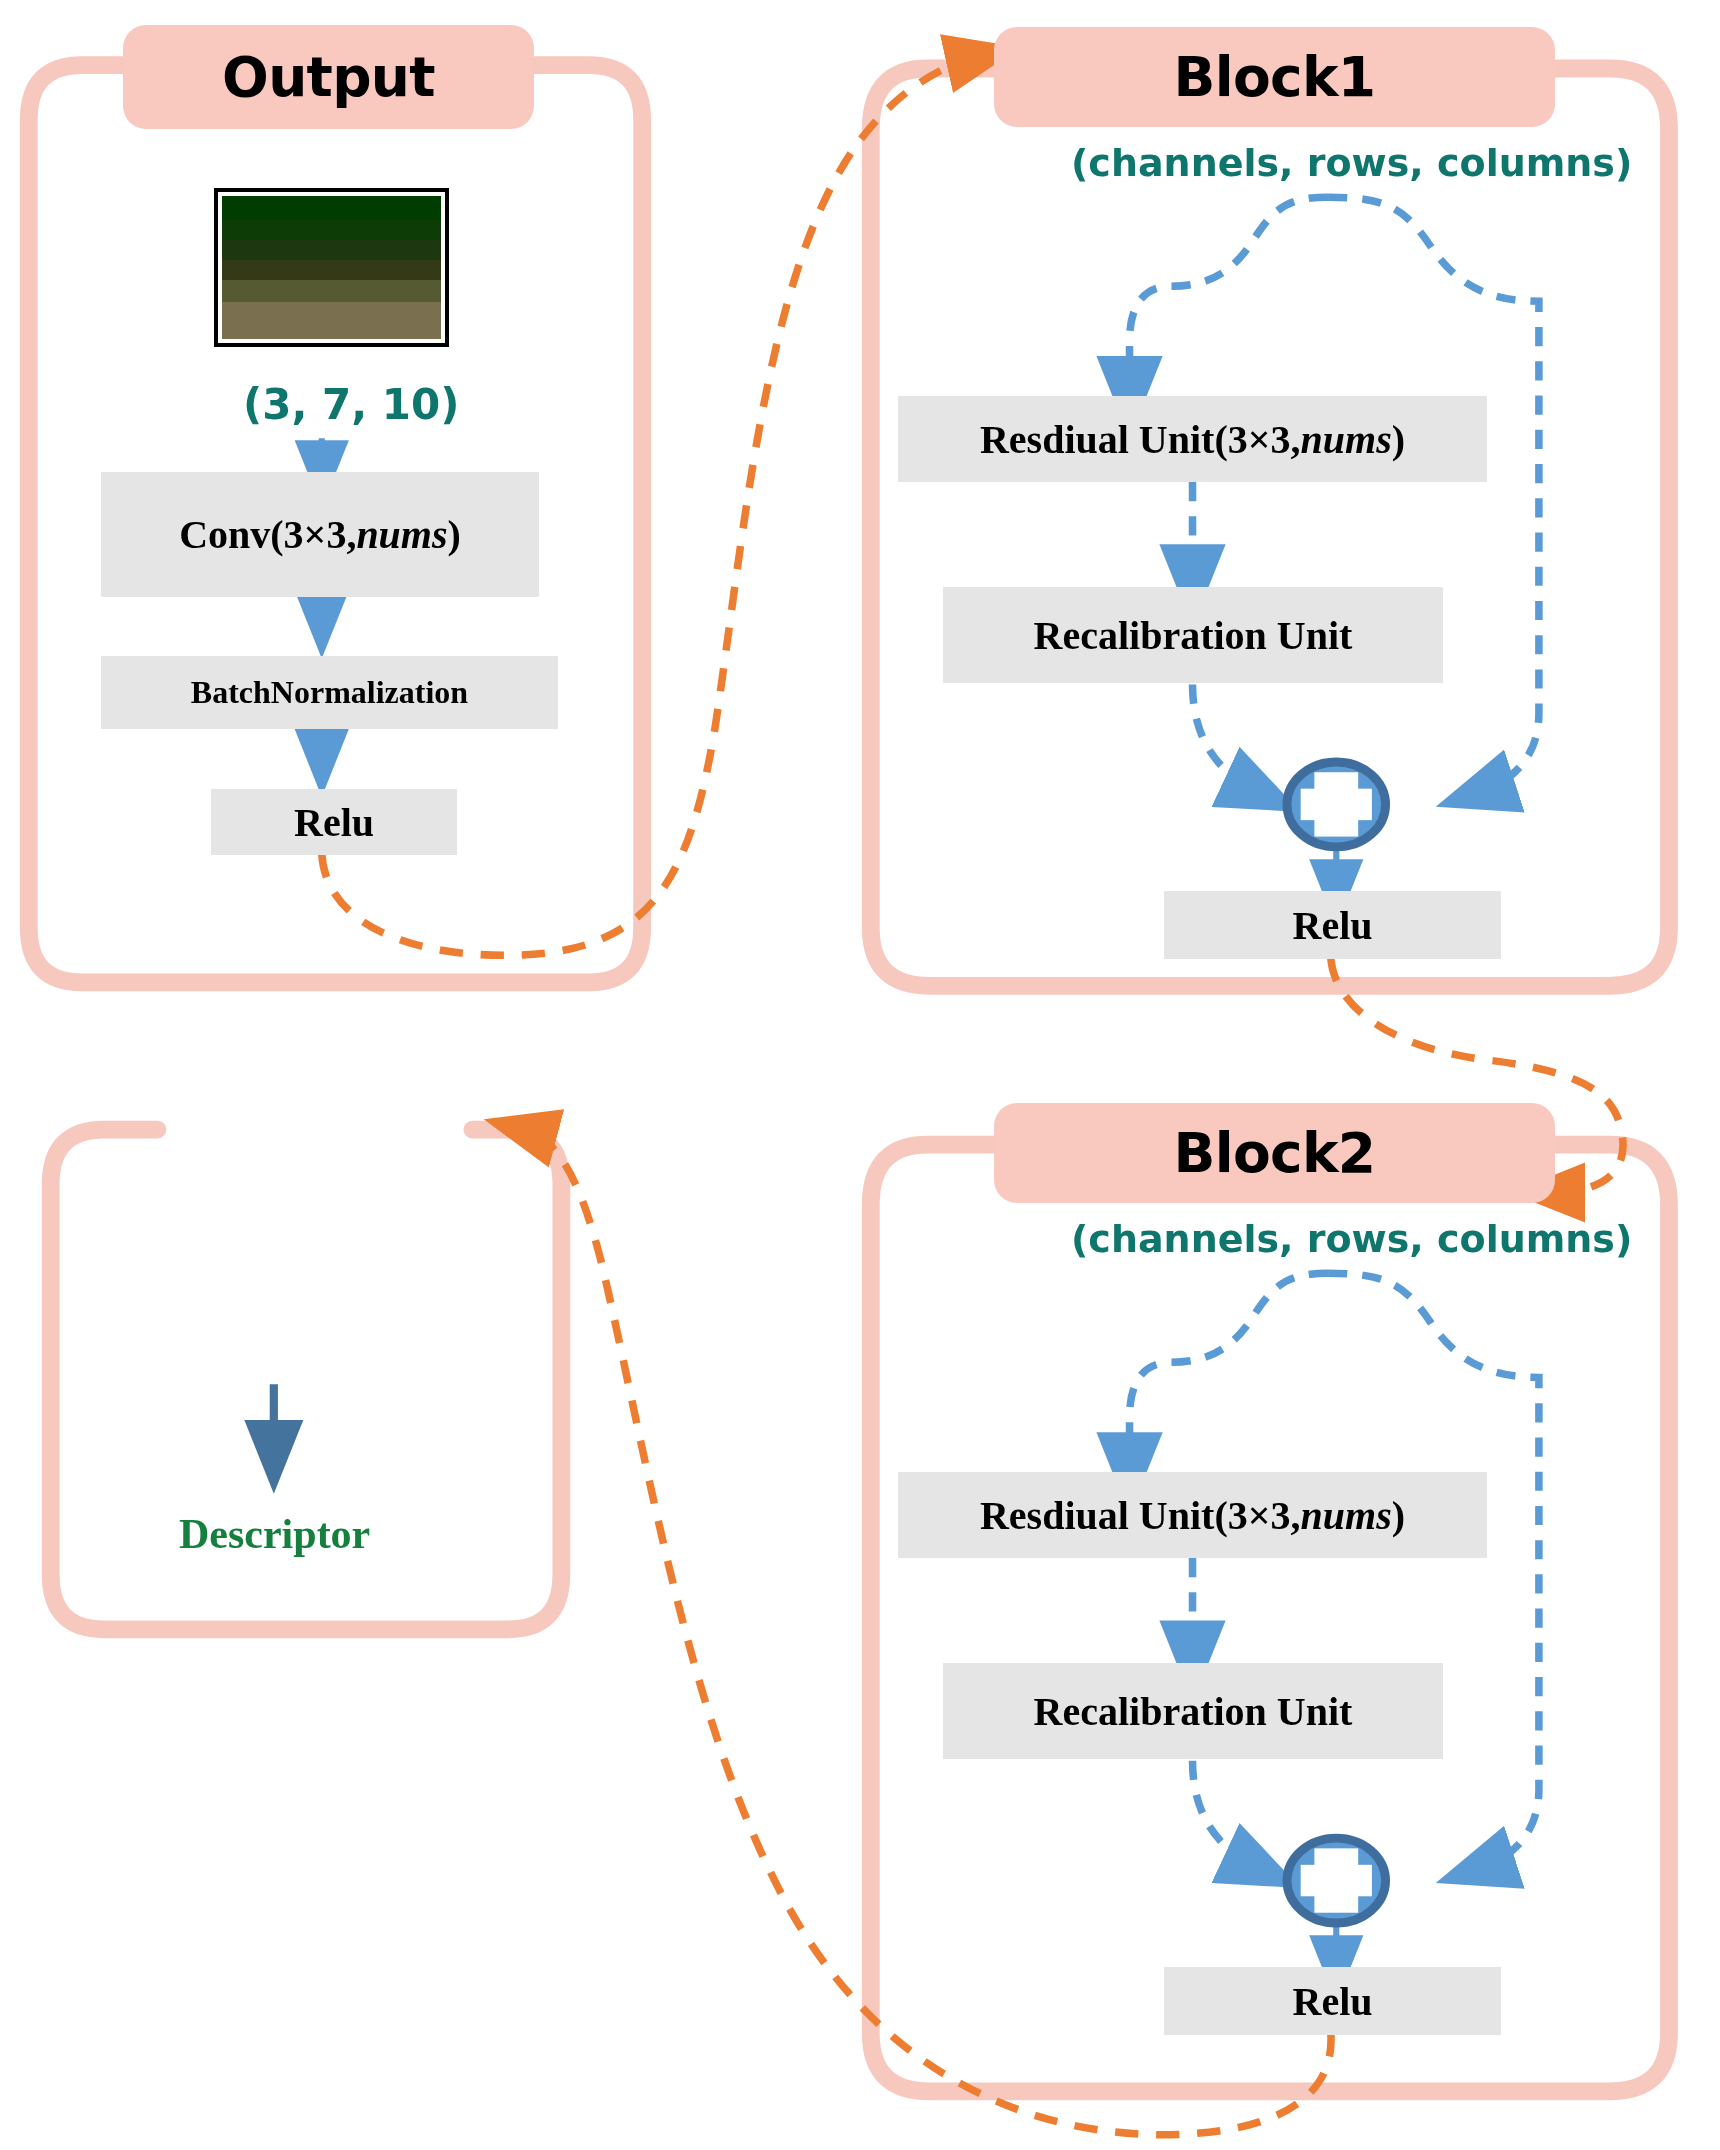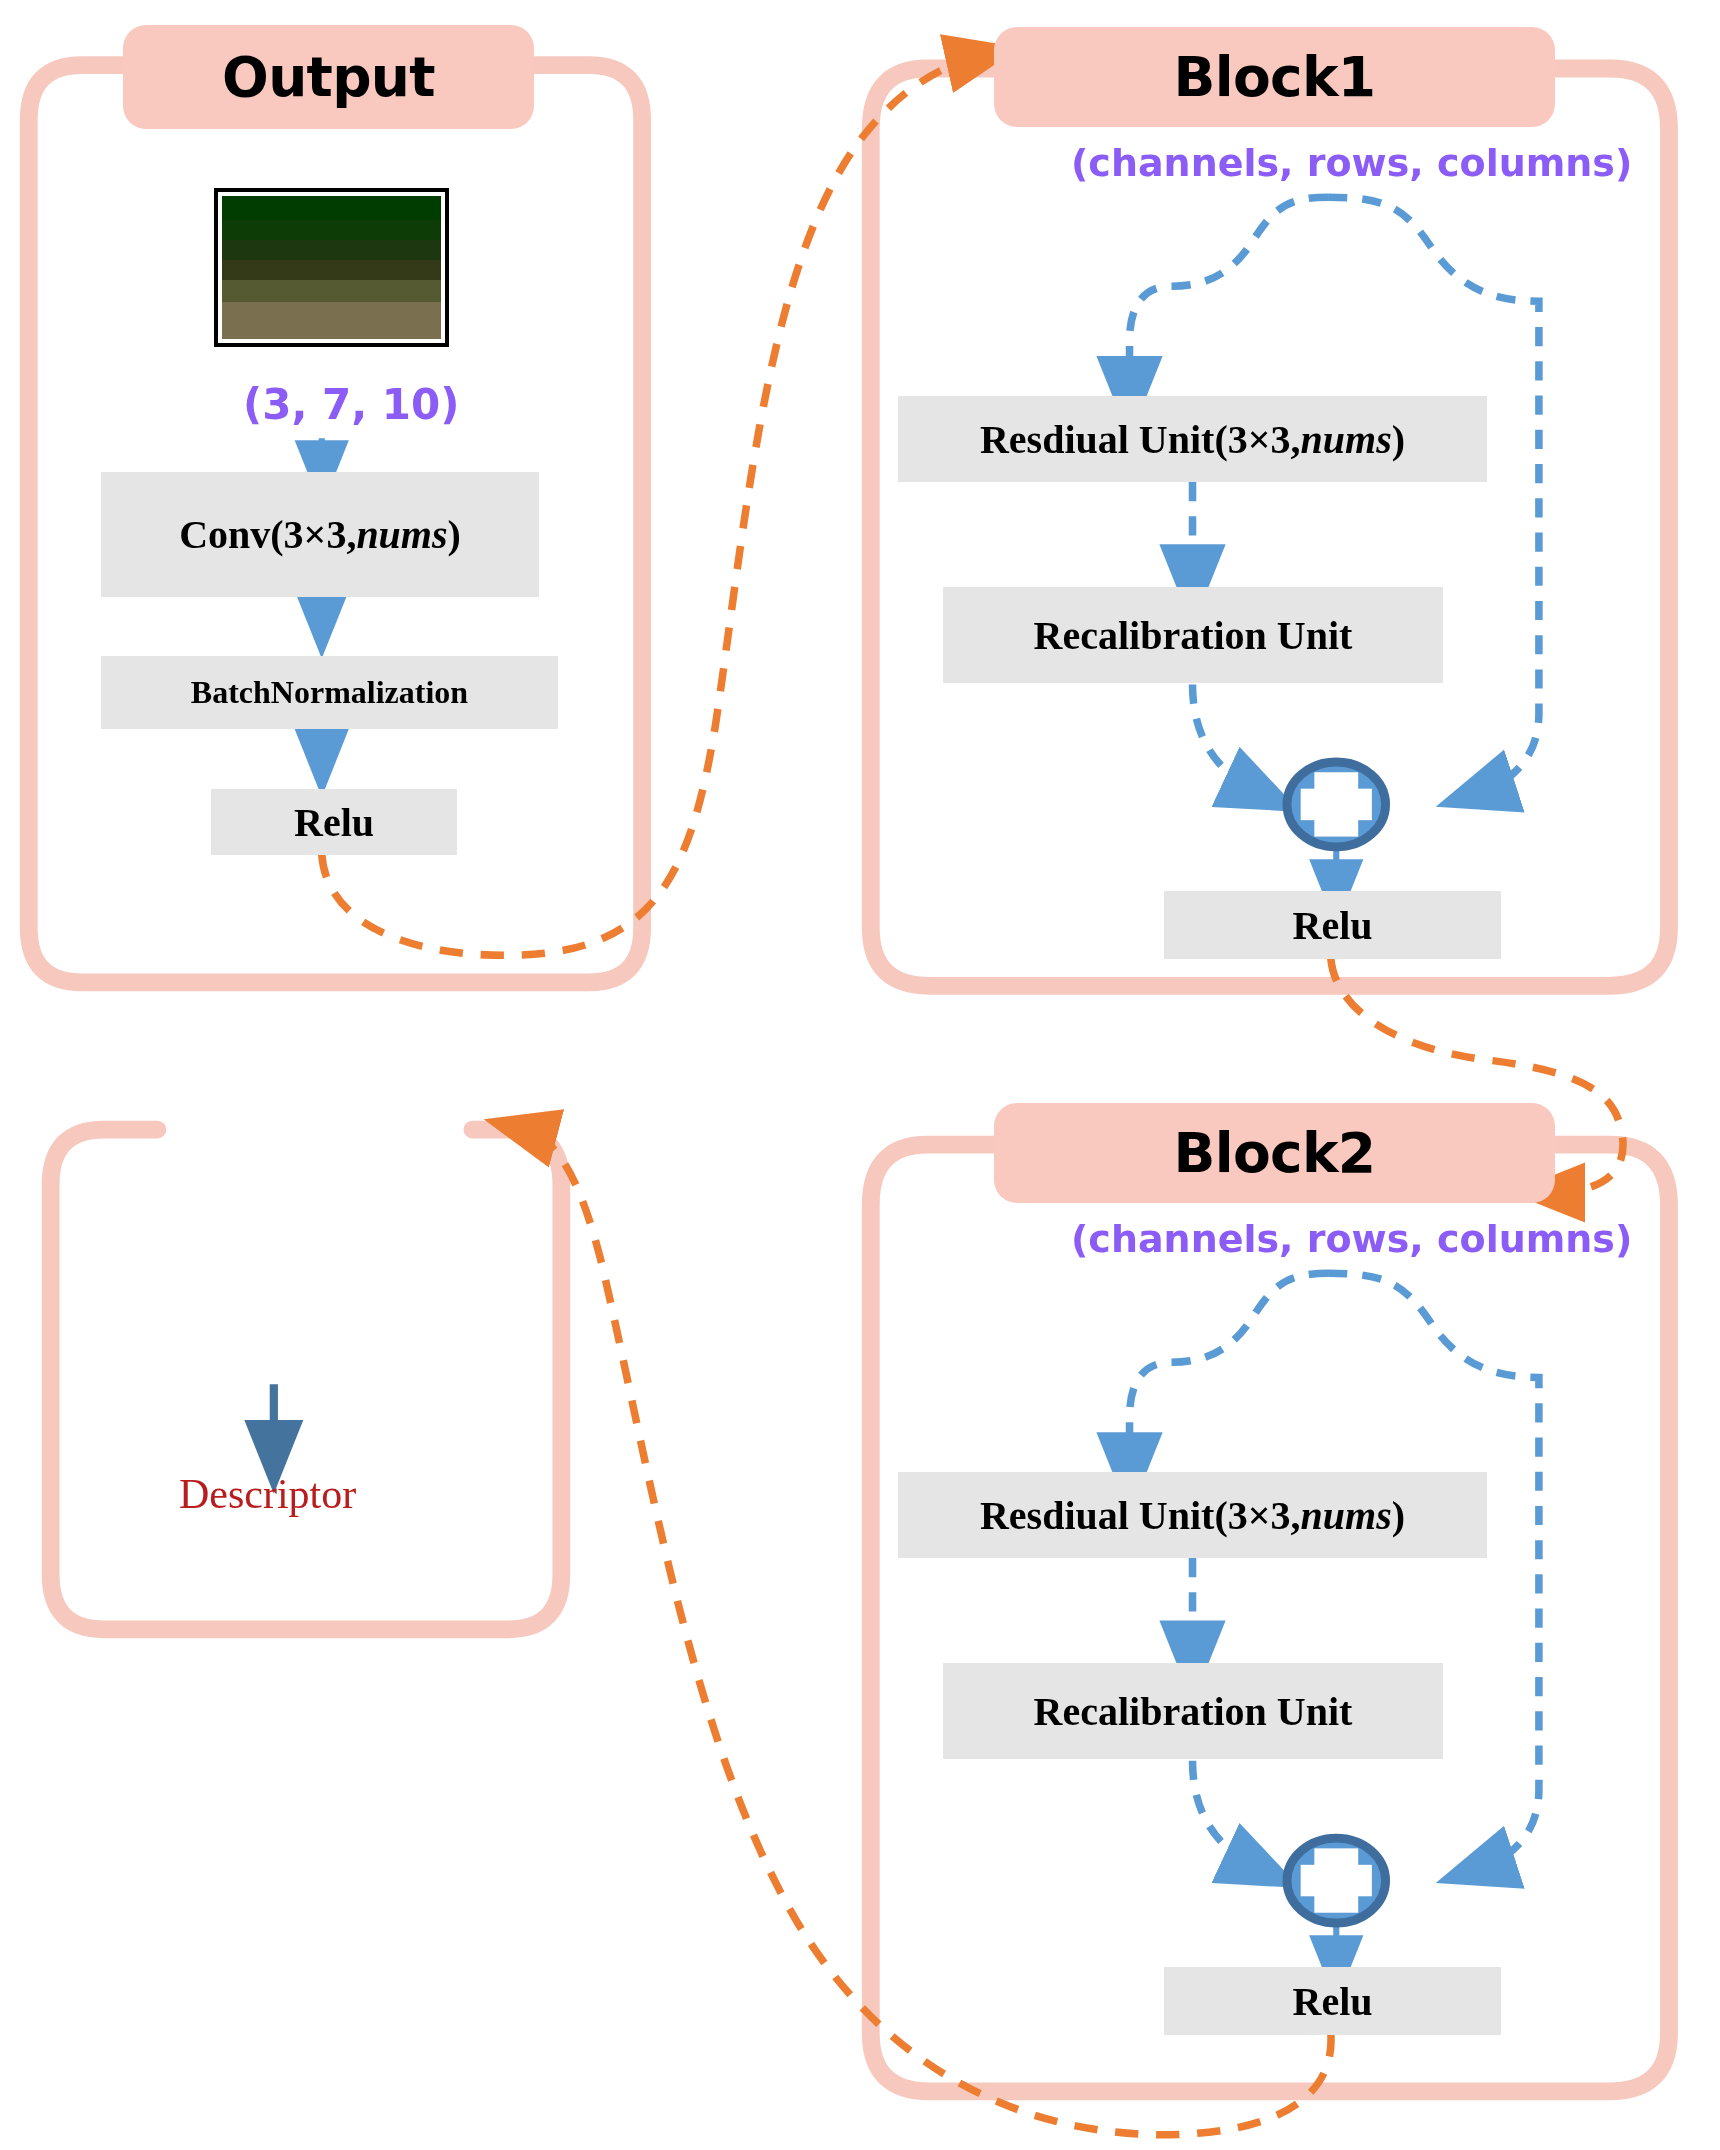--- a/index.html
+++ b/index.html
@@ -35,31 +35,32 @@
     z-index:4;
     white-space:nowrap;
   }
   .gbox .it{font-style:italic;}
 
   
   .lbl{
     position:absolute;
     font-family:"DejaVu Sans", sans-serif;
     font-weight:bold;
-    color:#8b5cf6;
+    color:#0f766e;
     white-space:nowrap;
     z-index:4;
   }
   .lbl-serif{
     position:absolute;
     font-family:"Liberation Serif", serif;
-    font-weight:normal;
-    color:#b91c1c;
+    font-weight:bold;
+    color:#15803d;
     white-space:nowrap;
     z-index:4;
+    margin-top:40px;
   }
 
   
   .imgframe{
     position:absolute;
     border:4.8px solid #000;
     background:#fff;
     padding:4.1px;
     box-sizing:border-box;
     z-index:4;

